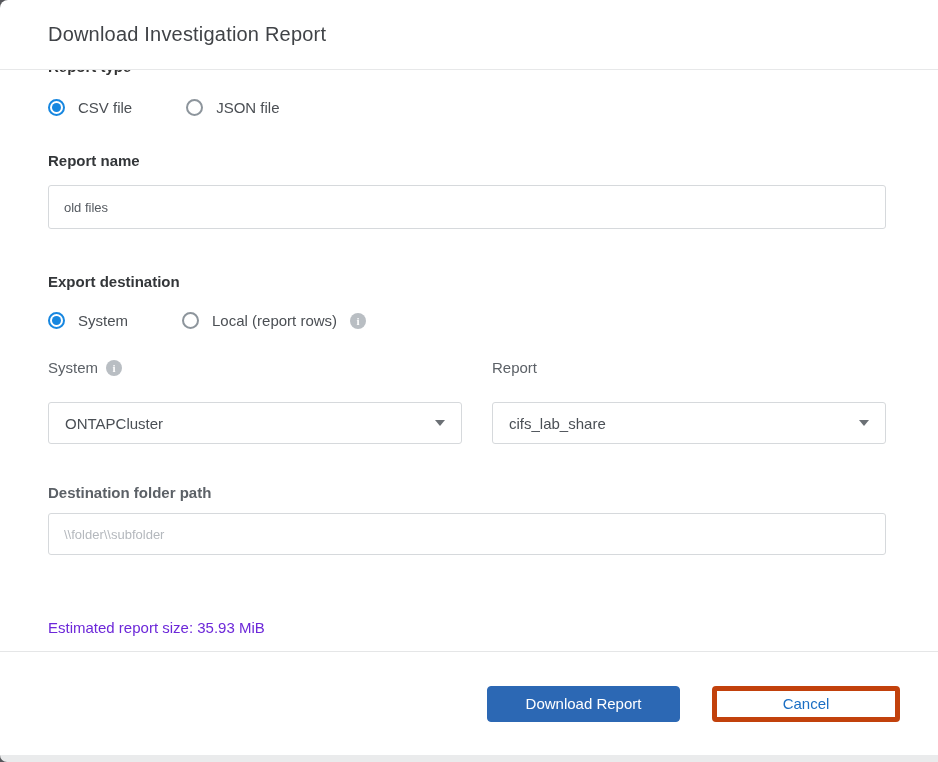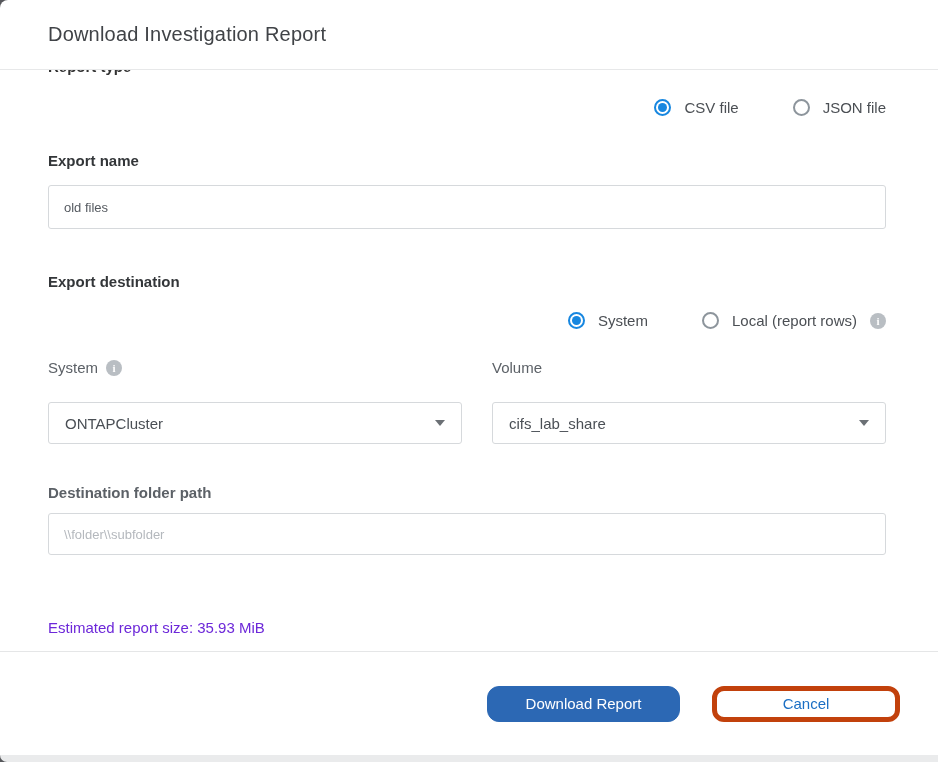--- a/index.html
+++ b/index.html
@@ -39,21 +39,21 @@
     overflow: hidden;
     padding: 0 52px 0 48px;
     position: relative;
   }
   .clipped-label {
     margin-top: -11px;
     font-size: 15px; font-weight: bold; color: #333;
     height: 16px; line-height: 16px; overflow: hidden;
   }
 
-  .radio-row { display: flex; align-items: center; gap: 54px; margin-top: 24px; justify-content: flex-end; }
+  .radio-row { display: flex; align-items: center; gap: 54px; margin-top: 24px; }
   .radio-opt { display: flex; align-items: center; gap: 13px; cursor: pointer; }
   .radio-circle {
     width: 17px; height: 17px; border-radius: 50%;
     border: 2px solid #8d959c; position: relative; flex: 0 0 auto;
   }
   .radio-circle.selected { border-color: #1787e0; }
   .radio-circle.selected::after {
     content: ""; position: absolute; inset: 2px;
     background: #1787e0; border-radius: 50%;
   }
@@ -124,21 +124,21 @@
   
   .dlg-footer {
     flex: 0 0 104px;
     border-top: 1px solid #e5e6e7;
     display: flex; align-items: center; justify-content: flex-end;
     gap: 32px;
     padding-right: 38px;
   }
   .btn {
     height: 36px;
-    border-radius: 12px;
+    border-radius: 4px;
     font-size: 15px;
     font-family: "Liberation Sans", sans-serif;
     cursor: pointer;
   }
   .btn-primary {
     width: 193px;
     background: #2c68b4;
     border: 1px solid #2c68b4;
     color: #ffffff;
   }
@@ -166,21 +166,21 @@
       <div class="radio-opt">
         <span class="radio-circle selected"></span>
         <span class="radio-label">CSV file</span>
       </div>
       <div class="radio-opt">
         <span class="radio-circle"></span>
         <span class="radio-label">JSON file</span>
       </div>
     </div>
 
-    <div class="section-label mt-36">Export name</div>
+    <div class="section-label mt-36">Report name</div>
     <input class="text-input" type="text" value="old files" style="">
 
     <div class="section-label mt-44">Export destination</div>
 
     <div class="radio-row mt-22">
       <div class="radio-opt">
         <span class="radio-circle selected"></span>
         <span class="radio-label">System</span>
       </div>
       <div class="radio-opt">
@@ -196,21 +196,21 @@
           <span class="field-label">System</span>
           <span class="info-icon"></span>
         </div>
         <div class="select-box">
           <span>ONTAPCluster</span>
           <span class="chevron-down"></span>
         </div>
       </div>
       <div>
         <div class="label-with-info">
-          <span class="field-label">Volume</span>
+          <span class="field-label">Report</span>
         </div>
         <div class="select-box">
           <span>cifs_lab_share</span>
           <span class="chevron-down"></span>
         </div>
       </div>
     </div>
 
     <div class="field-label mt-40">Destination folder path</div>
     <input class="text-input path-input" type="text" placeholder="\\folder\\subfolder" style="">

